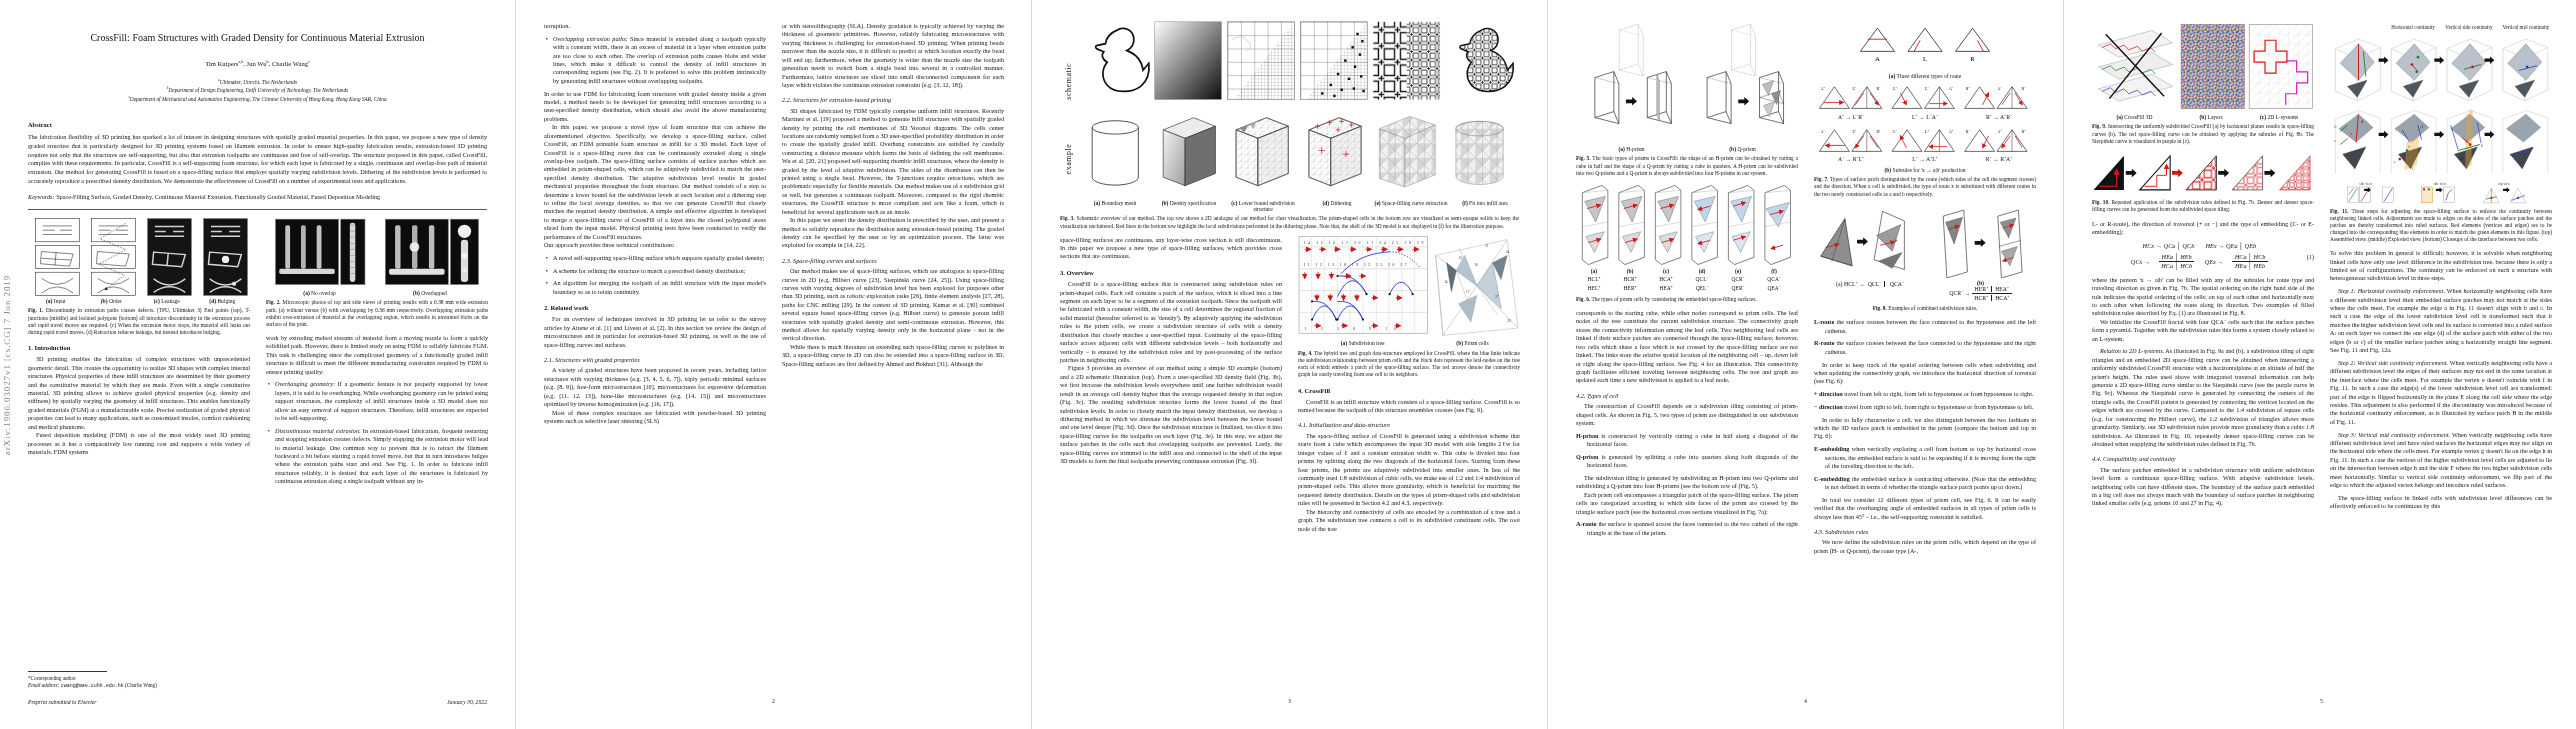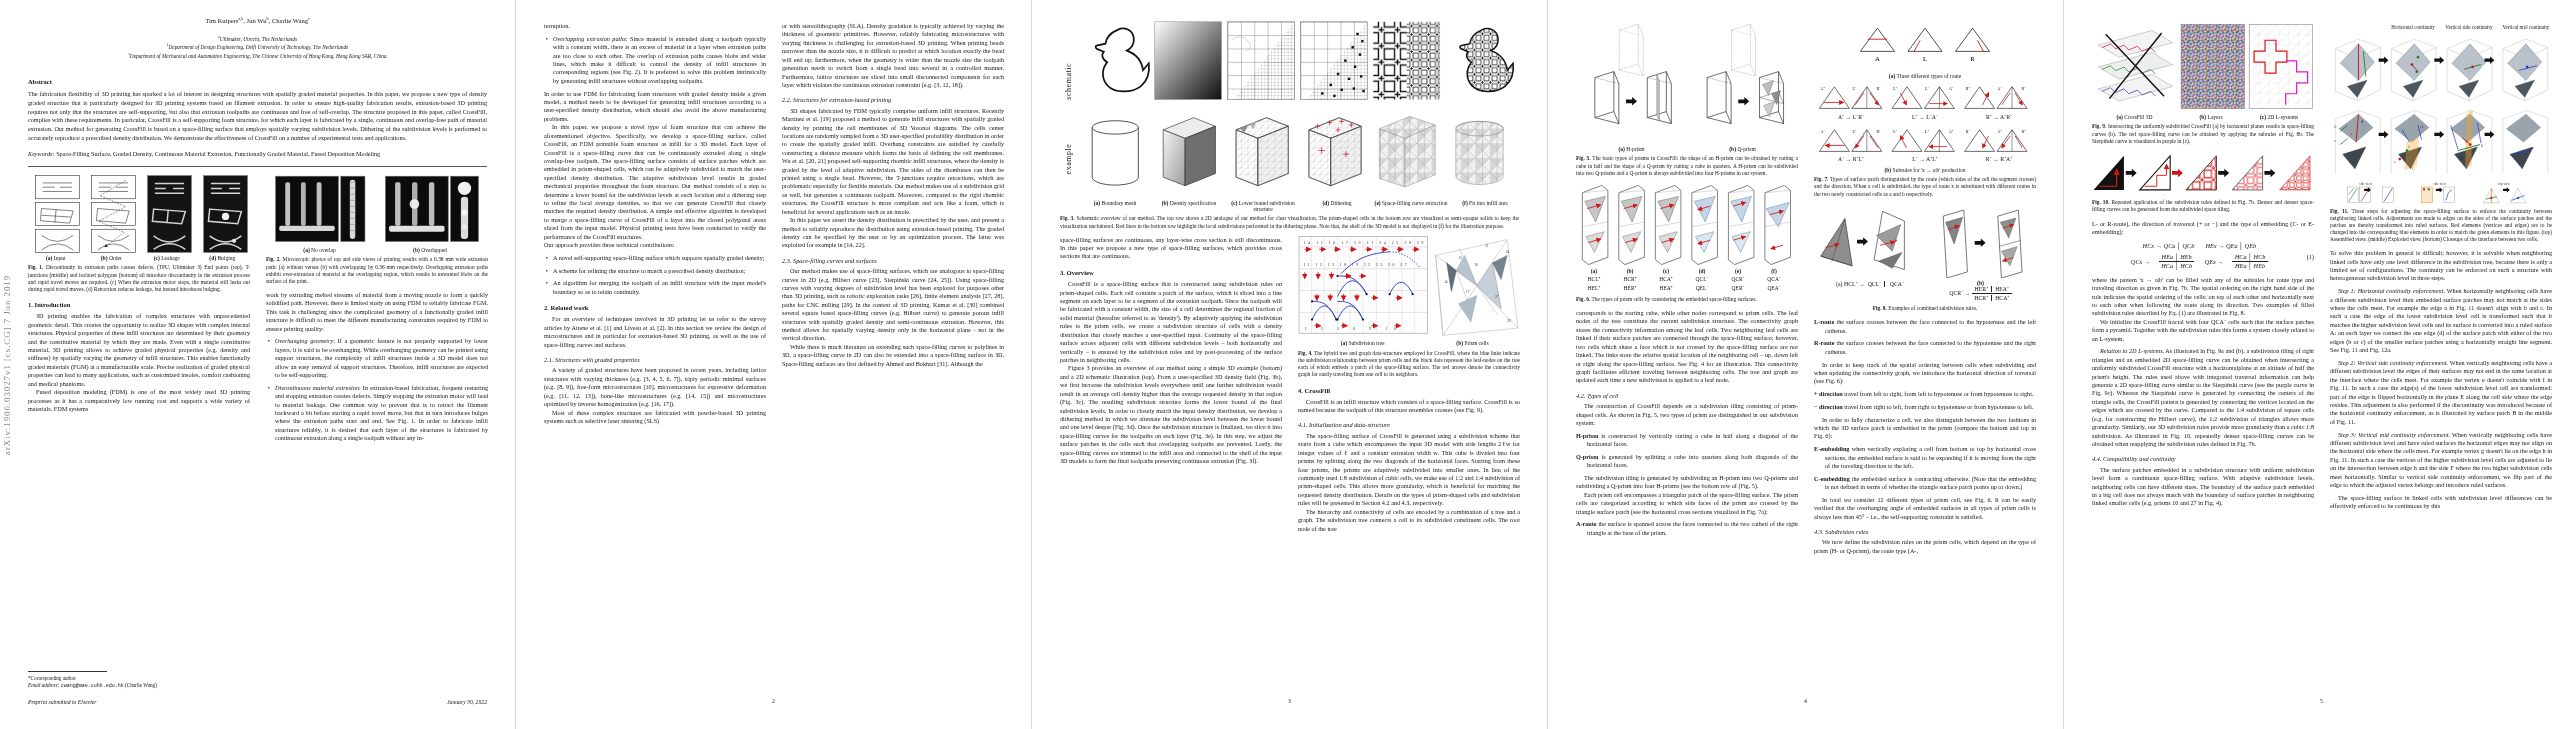--- a/index.html
+++ b/index.html
@@ -132,20 +132,21 @@
     <path d="M6 16 L54 28" fill="none" stroke-dasharray="3 2" opacity="0.55"></path>
   </g>
 </defs>
 </svg>
 
 <div class="strip">
 
   <div class="page">
     <div class="arxiv">arXiv:1906.03027v1  [cs.CG]  7 Jun 2019</div>
     <div class="content">
+      <div class="p1-title">CrossFill: Foam Structures with Graded Density for Continuous Material Extrusion</div>
       <div class="p1-authors"><span>Tim Kuipers</span><span class="sup">a,b</span><span>, Jun Wu</span><span class="sup">b</span><span>, Charlie Wang</span><span class="sup">c</span></div>
       <div class="p1-affil">
         <div><span class="sup">a</span><span>Ultimaker, Utrecht, The Netherlands</span></div>
         <div><span class="sup">b</span><span>Department of Design Engineering, Delft University of Technology, The Netherlands</span></div>
         <div><span class="sup">c</span><span>Department of Mechanical and Automation Engineering, The Chinese University of Hong Kong, Hong Kong SAR, China</span></div>
       </div>
       <div class="p1-absh">Abstract</div>
       <p class="p1-abs">The fabrication flexibility of 3D printing has sparked a lot of interest in designing structures with spatially graded material properties. In this paper, we propose a new type of density graded structure that is particularly designed for 3D printing systems based on filament extrusion. In order to ensure high-quality fabrication results, extrusion-based 3D printing requires not only that the structures are self-supporting, but also that extrusion toolpaths are continuous and free of self-overlap. The structure proposed in this paper, called CrossFill, complies with these requirements. In particular, CrossFill is a self-supporting foam structure, for which each layer is fabricated by a single, continuous and overlap-free path of material extrusion. Our method for generating CrossFill is based on a space-filling surface that employs spatially varying subdivision levels. Dithering of the subdivision levels is performed to accurately reproduce a prescribed density distribution. We demonstrate the effectiveness of CrossFill on a number of experimental tests and applications.</p>
       <p class="p1-kw"><i>Keywords:</i> <span>Space-Filling Surface, Graded Density, Continuous Material Extrusion, Functionally Graded Material, Fused Deposition Modeling</span></p>
       <div class="trule"></div>

